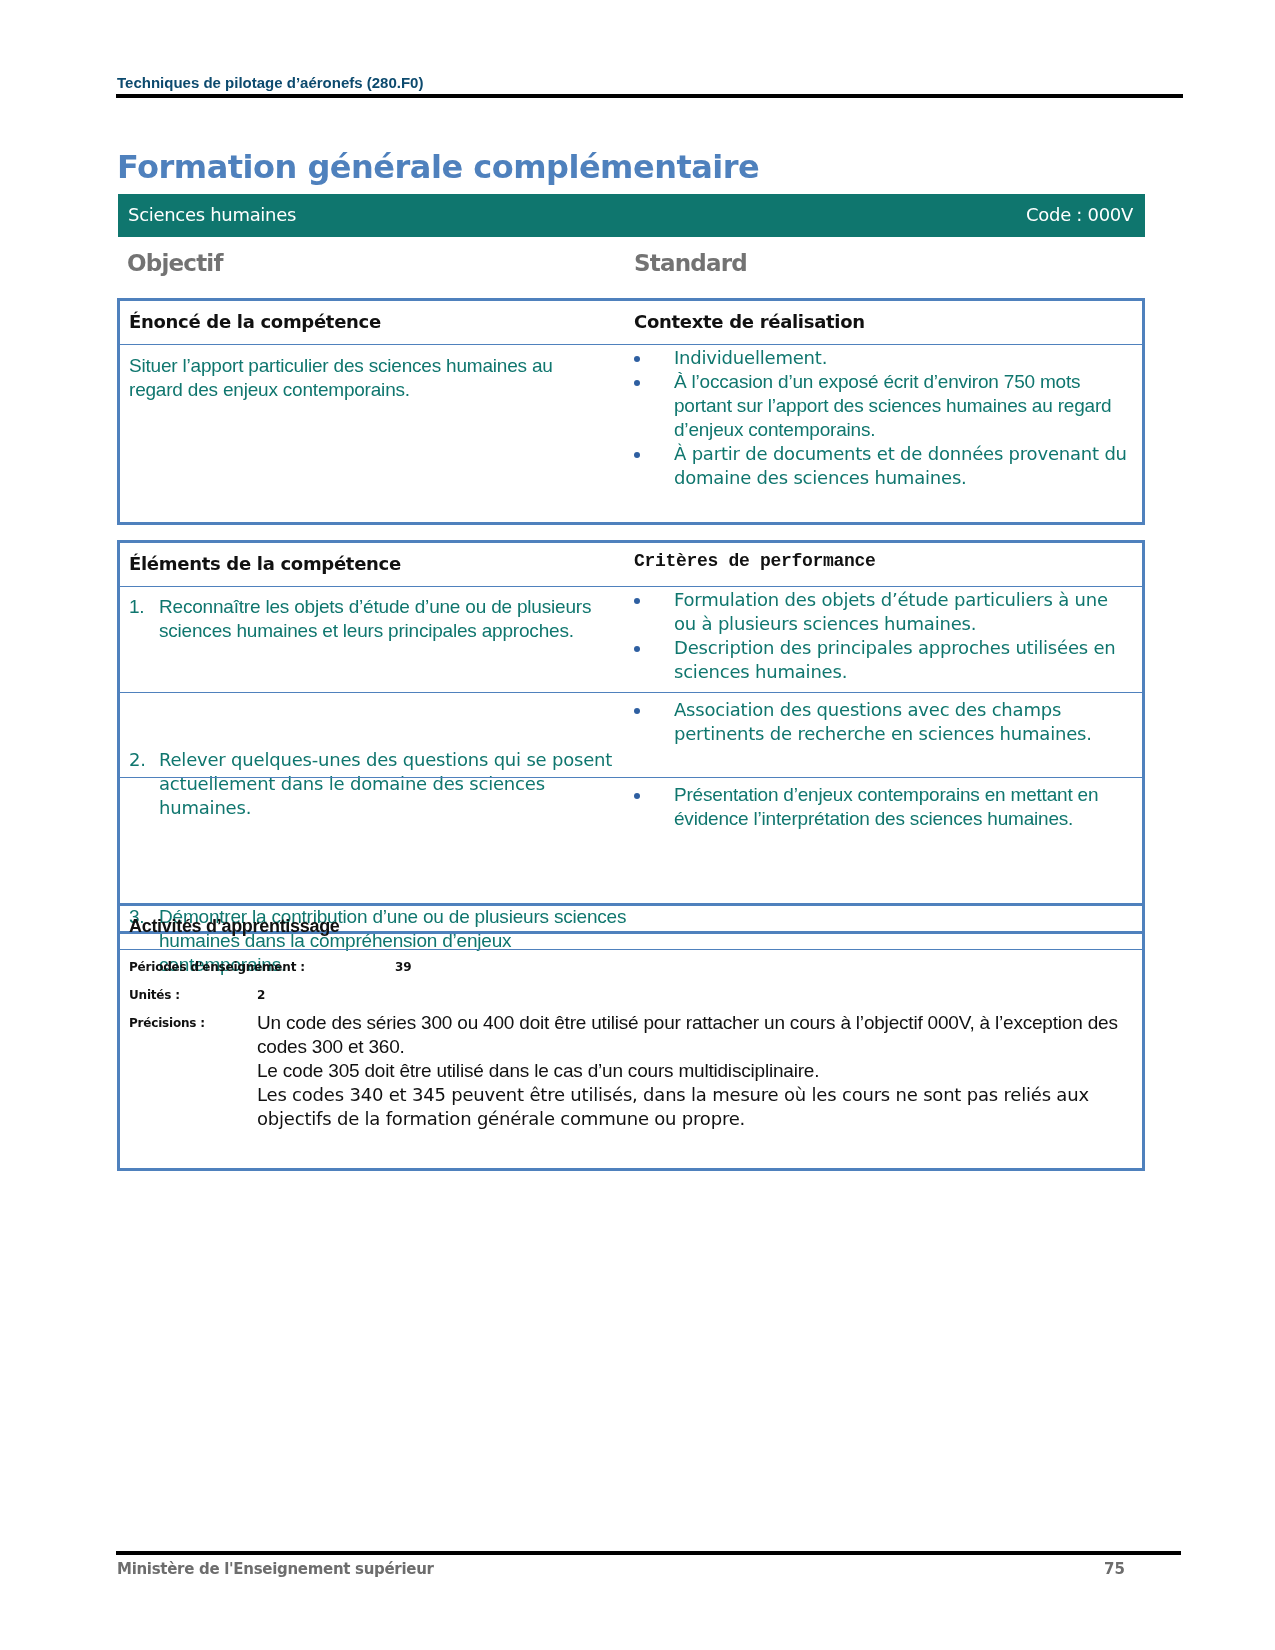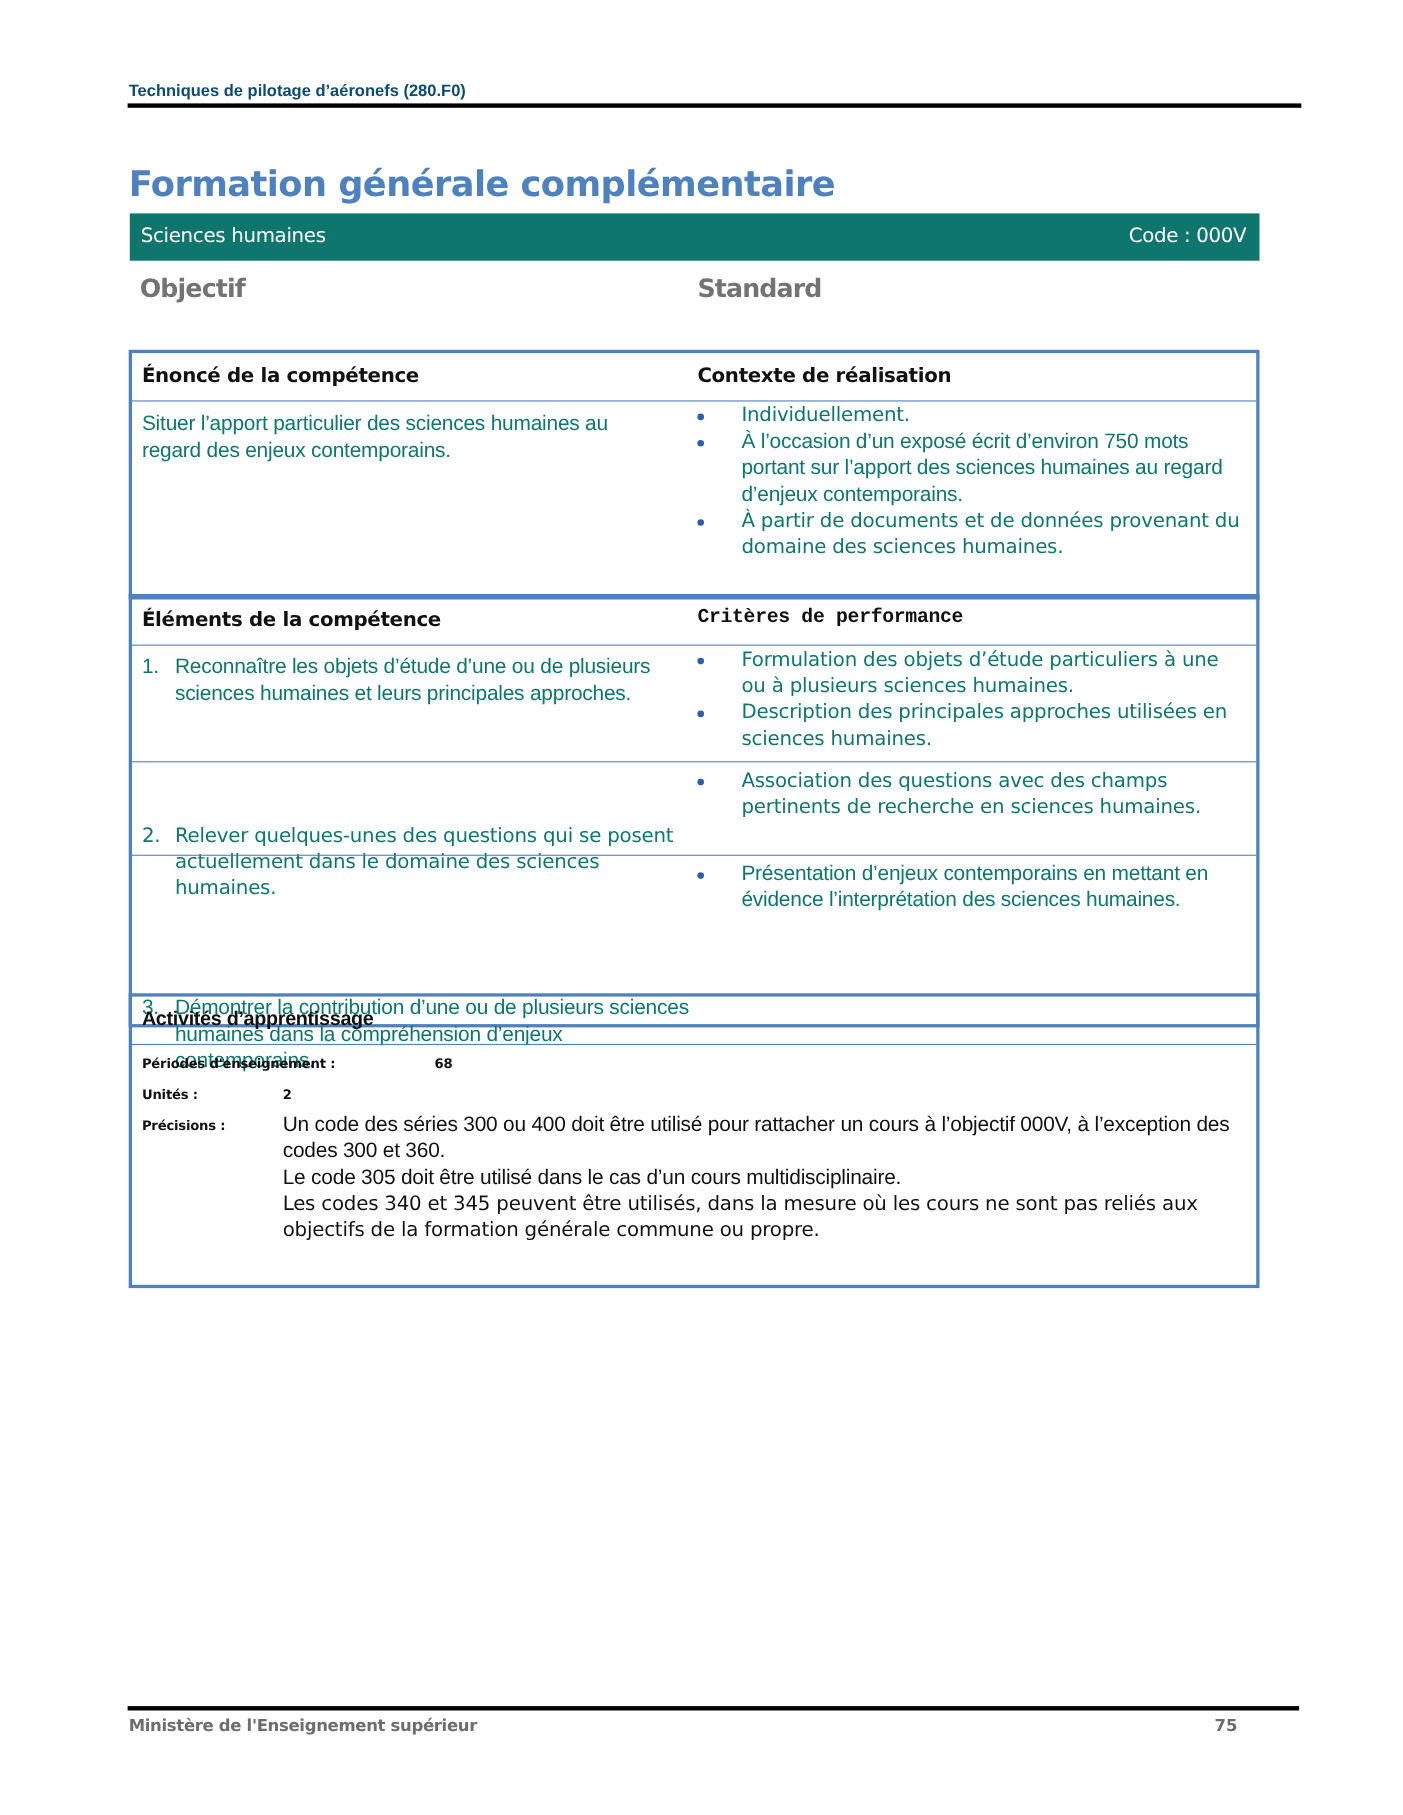--- a/index.html
+++ b/index.html
@@ -55,21 +55,21 @@
 <div class="abs section-title">Formation générale complémentaire</div>
 
 <div class="abs course-bar">
   <span class="left">Sciences humaines</span>
   <span class="right">Code : 000V</span>
 </div>
 
 <div class="abs col-heading" style="left:127px;">Objectif</div>
 <div class="abs col-heading" style="left:634px;">Standard</div>
 
-<div class="abs box" style="left:117px; top:298px; width:1028px; height:227px;margin-top:20px;">
+<div class="abs box" style="left:117px; top:298px; width:1028px; height:227px;">
   <div class="hdr-row" style="top:0; height:43px;">
     <span class="hdr-cell" style="left:9px; top:10px;">Énoncé de la compétence</span>
     <span class="hdr-cell" style="left:514px; top:10px;">Contexte de réalisation</span>
   </div>
   <div class="cell-text serif-like" style="left:9px; top:53px; width:480px;">Situer l’apport particulier des sciences humaines au regard des enjeux contemporains.</div>
   <ul class="bullets cell-text" style="left:484px; top:45px; width:530px;">
     <li><span class="dot"></span><span>Individuellement.</span></li>
     <li class="serif-like"><span class="dot"></span><span>À l’occasion d’un exposé écrit d’environ 750 mots portant sur l’apport des sciences humaines au regard d’enjeux contemporains.</span></li>
     <li><span class="dot"></span><span>À partir de documents et de données provenant du domaine des sciences humaines.</span></li>
   </ul>
@@ -107,21 +107,21 @@
   <ul class="bullets cell-text" style="left:484px; top:240px; width:530px;">
     <li class="serif-like"><span class="dot"></span><span>Présentation d’enjeux contemporains en mettant en évidence l’interprétation des sciences humaines.</span></li>
   </ul>
 </div>
 
 <div class="abs box" style="left:117px; top:903px; width:1028px; height:268px;">
   <div class="hdr-row" style="top:0; height:43px;">
     <span class="hdr-cell" style="left:9px; top:10px; font-family:'Liberation Sans', sans-serif;">Activités d’apprentissage</span>
   </div>
   <span class="act-line" style="left:9px; top:49px;">Périodes d'enseignement :</span>
-  <span class="act-line" style="left:275px; top:49px;">68</span>
+  <span class="act-line" style="left:275px; top:49px;">39</span>
   <span class="act-line" style="left:9px; top:77px;">Unités :</span>
   <span class="act-line" style="left:137px; top:77px;">2</span>
   <span class="act-line" style="left:9px; top:105px;">Précisions :</span>
   <div class="prec-text" style="top:105px;">
     <span class="serif-like">Un code des séries 300 ou 400 doit être utilisé pour rattacher un cours à l’objectif 000V, à l’exception des codes 300 et 360.</span>
     <span class="serif-like">Le code 305 doit être utilisé dans le cas d’un cours multidisciplinaire.</span>
     <span>Les codes 340 et 345 peuvent être utilisés, dans la mesure où les cours ne sont pas reliés aux objectifs de la formation générale commune ou propre.</span>
   </div>
 </div>
 

